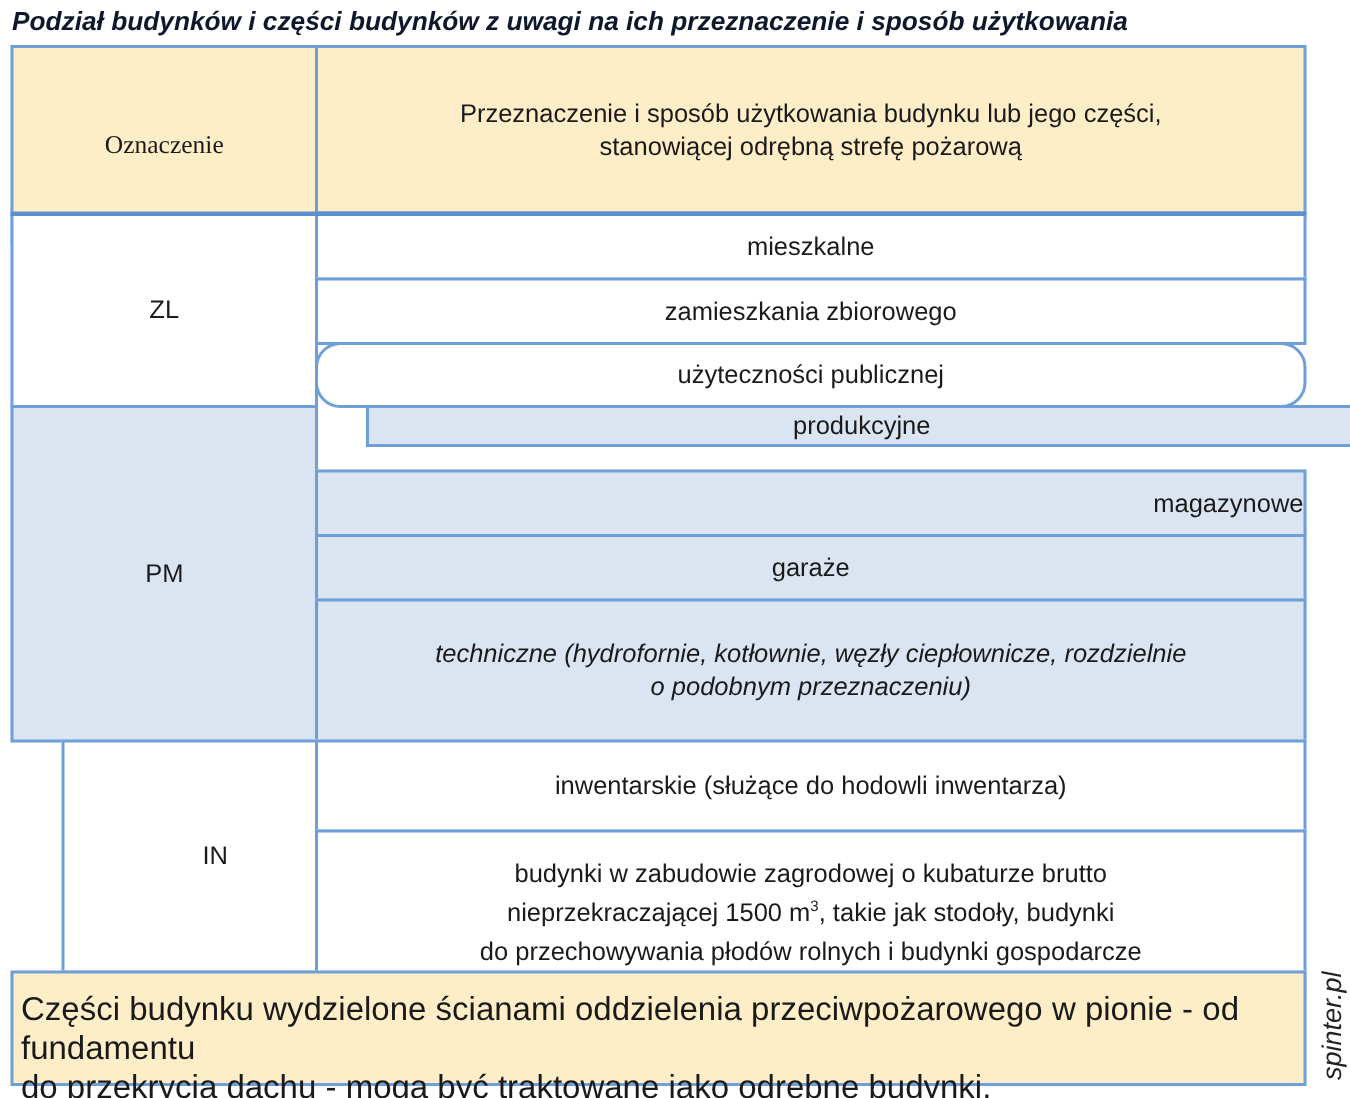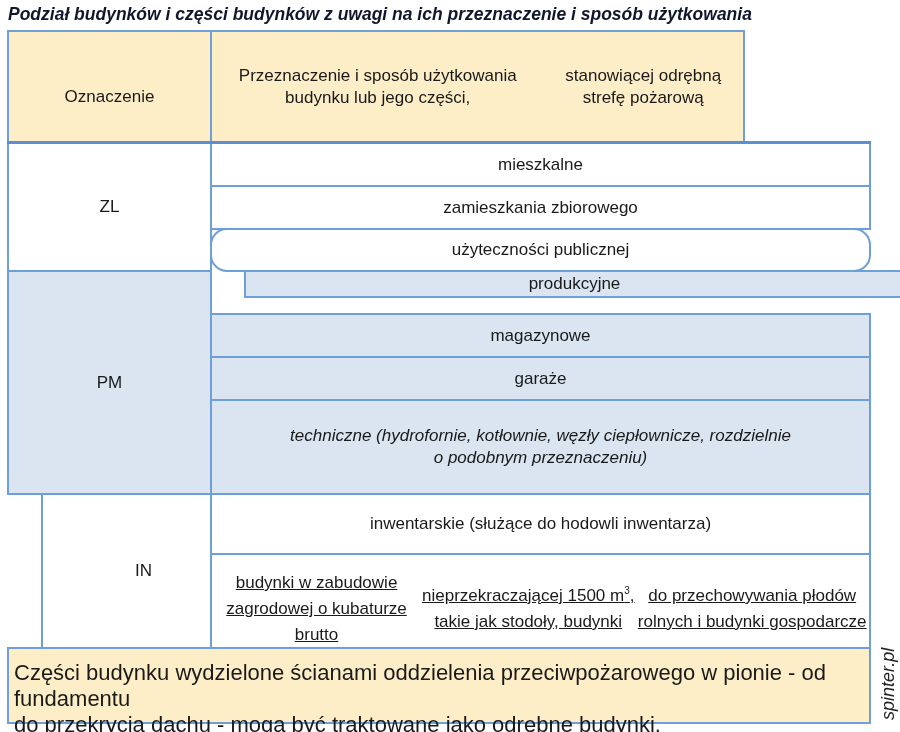--- a/index.html
+++ b/index.html
@@ -18,24 +18,24 @@
                font-size:18px; font-style:italic; color:#222; white-space:nowrap; }
   sup { font-size:10px; line-height:0; }
 </style>
 </head>
 <body>
 
 <div class="title">Podział budynków i części budynków z uwagi na ich przeznaczenie i sposób użytkowania</div>
 
 <div>
 
-  <div class="cell hdr b" style="left:7px;top:30px;width:205px;height:133px;">
+  <div class="cell hdr b" style="left:7px;top:30px;width:205px;height:133px;font-family:Liberation Serif, serif;">
     <span>Oznaczenie</span>
   </div>
-  <div class="cell hdr b" style="left:210px;top:30px;width:535px;height:113px;flex-direction:row;">
+  <div class="cell hdr b" style="left:210px;top:30px;width:661px;height:113px;flex-direction:column;">
     <div>Przeznaczenie i sposób użytkowania budynku lub jego części,</div>
     <div>stanowiącej odrębną strefę pożarową</div>
   </div>
   <div class="thick" style="left:7px;top:141px;width:864px;"></div>
 
   <div class="cell white b" style="left:7px;top:144px;width:205px;height:128px;border-top:none;">
     <span>ZL</span>
   </div>
   <div class="cell white b" style="left:210px;top:144px;width:661px;height:43px;border-top:none;">
     <span>mieszkalne</span>
@@ -46,38 +46,38 @@
   <div class="cell white b" style="left:210px;top:228px;width:661px;height:44px;border-radius:17px;">
     <span>użyteczności publicznej</span>
   </div>
 
   <div class="cell blue b" style="left:7px;top:270px;width:205px;height:225px;">
     <span>PM</span>
   </div>
   <div class="cell blue b" style="left:210px;top:270px;width:661px;height:28px;margin-left:34px;">
     <span>produkcyjne</span>
   </div>
-  <div class="cell blue b" style="left:210px;top:313px;width:661px;height:45px;">
+  <div class="cell blue b" style="left:210px;top:313px;width:661px;height:45px;justify-content:flex-end;">
     <span>magazynowe</span>
   </div>
   <div class="cell blue b" style="left:210px;top:356px;width:661px;height:45px;">
     <span>garaże</span>
   </div>
   <div class="cell blue b" style="left:210px;top:399px;width:661px;height:96px;flex-direction:column;font-style:italic;">
     <div>techniczne (hydrofornie, kotłownie, węzły ciepłownicze, rozdzielnie</div>
     <div>o podobnym przeznaczeniu)</div>
   </div>
 
   <div class="cell white b" style="left:7px;top:493px;width:205px;height:156px;margin-left:34px;">
     <span>IN</span>
   </div>
   <div class="cell white b" style="left:210px;top:493px;width:661px;height:62px;">
     <span>inwentarskie (służące do hodowli inwentarza)</span>
   </div>
-  <div class="cell white b" style="left:210px;top:553px;width:661px;height:112px;flex-direction:row;line-height:26px;text-decoration:underline;">
+  <div class="cell white b" style="left:210px;top:553px;width:661px;height:112px;flex-direction:column;line-height:26px;">
     <div>budynki w zabudowie zagrodowej o kubaturze brutto</div>
     <div><span>nieprzekraczającej 1500 m</span><sup>3</sup><span>, takie jak stodoły, budynki</span></div>
     <div>do przechowywania płodów rolnych i budynki gospodarcze</div>
   </div>
 </div>
 
 <div class="footer">
   <div>Części budynku wydzielone ścianami oddzielenia przeciwpożarowego w pionie - od fundamentu</div>
   <div>do przekrycia dachu - mogą być traktowane jako odrębne budynki.</div>
 </div>

